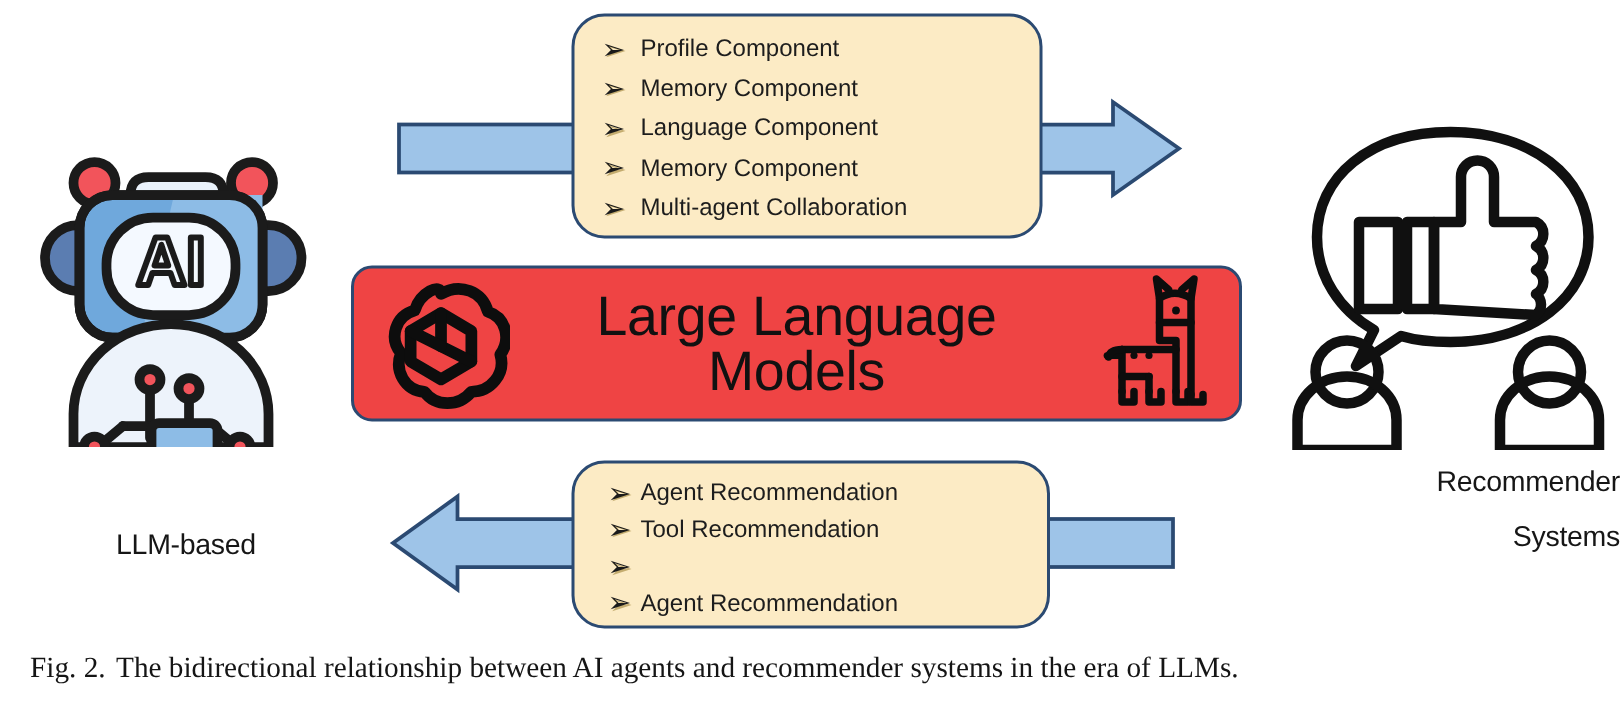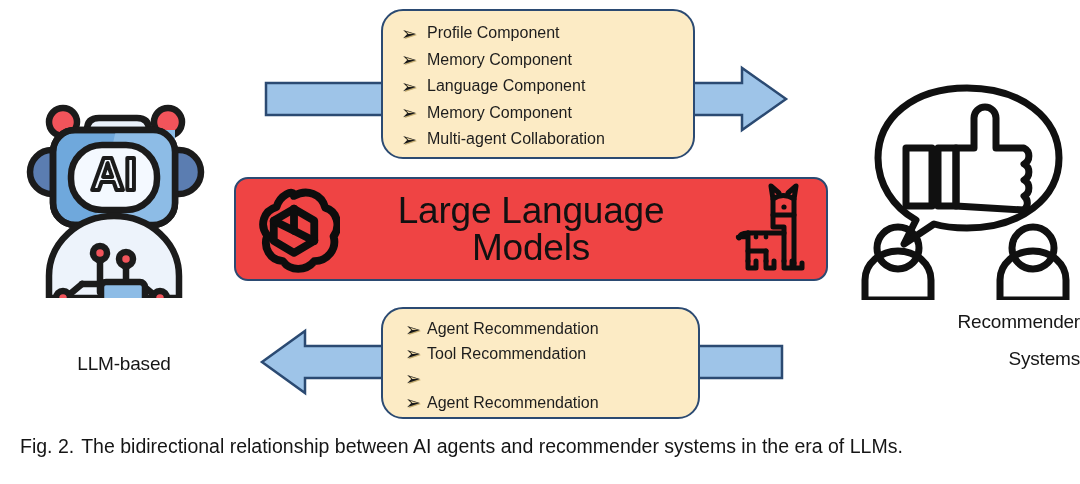--- a/index.html
+++ b/index.html
@@ -168,21 +168,21 @@
     align-items: center;
     justify-content: center;
   }
 
   
   .caption {
     position: absolute;
     left: 20px;
     top: 433px;
     width: 1045px;
-    font-family: Liberation Sans, sans-serif;
+    font-family: Liberation Serif, serif;
     font-size: 19.5px;
     line-height: 26px;
     color: #151515;
     white-space: nowrap;
   }
   .caption .caption-label { margin-right: 7px; }
 </style>
 </head>
 <body>
 

